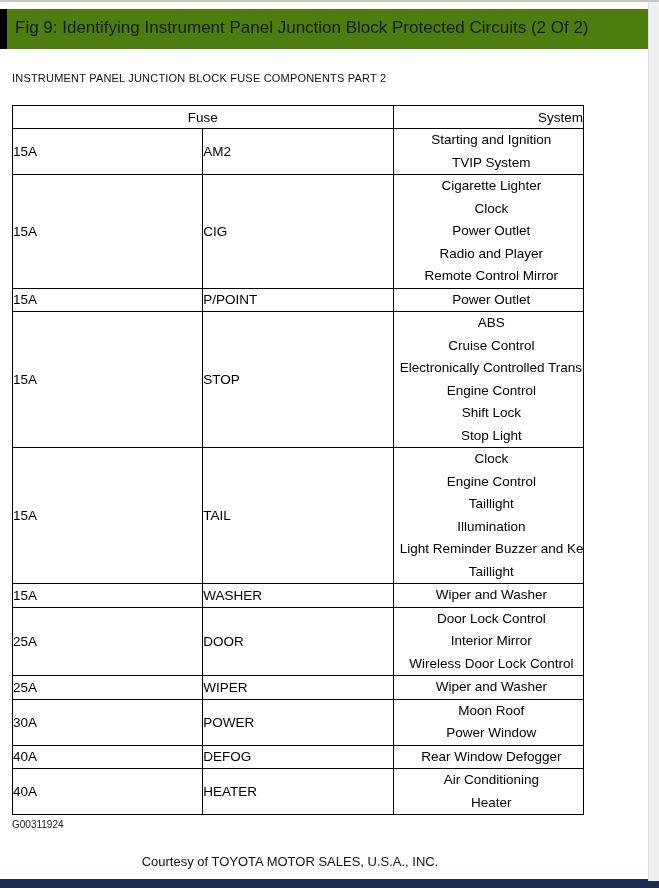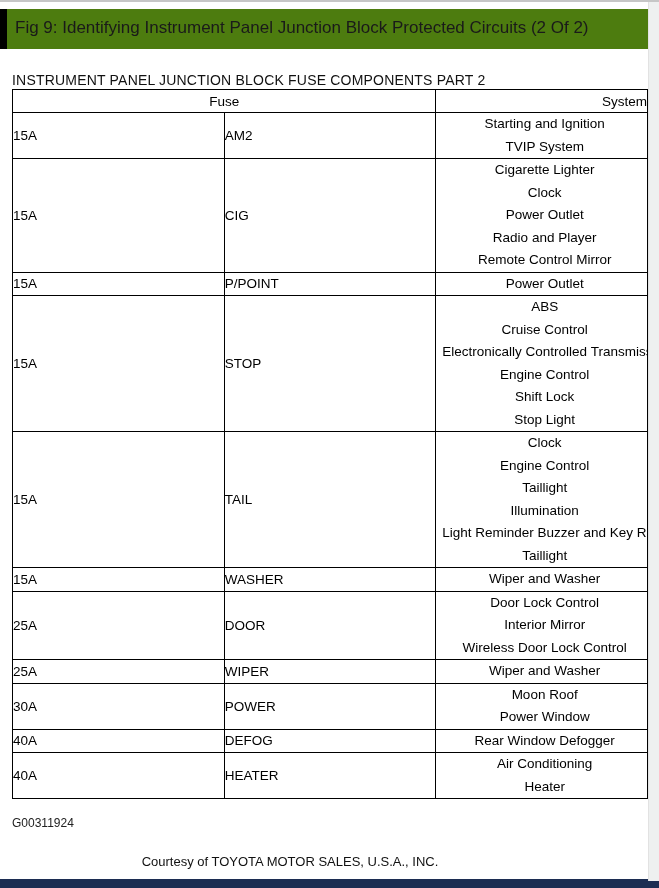--- a/index.html
+++ b/index.html
@@ -35,28 +35,28 @@
     padding: 6px 30px 9px 8px;
     font-size: 17px;
     line-height: 25px;
     color: #1a1a1a;
   }
   .content {
     padding: 0 0 0 12px;
   }
   .table-heading {
     margin-top: 23px;
-    font-size: 14px;
+    font-size: 11px;
     letter-spacing: 0.2px;
     color: #111;
   }
   table.fuse-table {
     border-collapse: collapse;
-    margin-top: 1px;
-    width: 636px;
+    margin-top: 21px;
+    width: 572px;
     font-size: 13.5px;
     table-layout: fixed;
   }
   table.fuse-table th,
   table.fuse-table td {
     border: 1px solid #000;
     padding: 0;
   }
   th.fuse-th {
     font-weight: normal;
@@ -83,22 +83,22 @@
     vertical-align: middle;
   }
   .system-line {
     line-height: 22.5px;
     padding-left: 6px;
     white-space: nowrap;
     overflow: hidden;
     text-align: center;
   }
   .figure-code {
-    margin-top: 17px;
-    font-size: 12px;
+    margin-top: 4px;
+    font-size: 10px;
     color: #222;
   }
   .footer {
     position: absolute;
     bottom: 19px;
     left: 0;
     width: 580px;
     text-align: center;
     font-size: 13px;
     color: #111;

